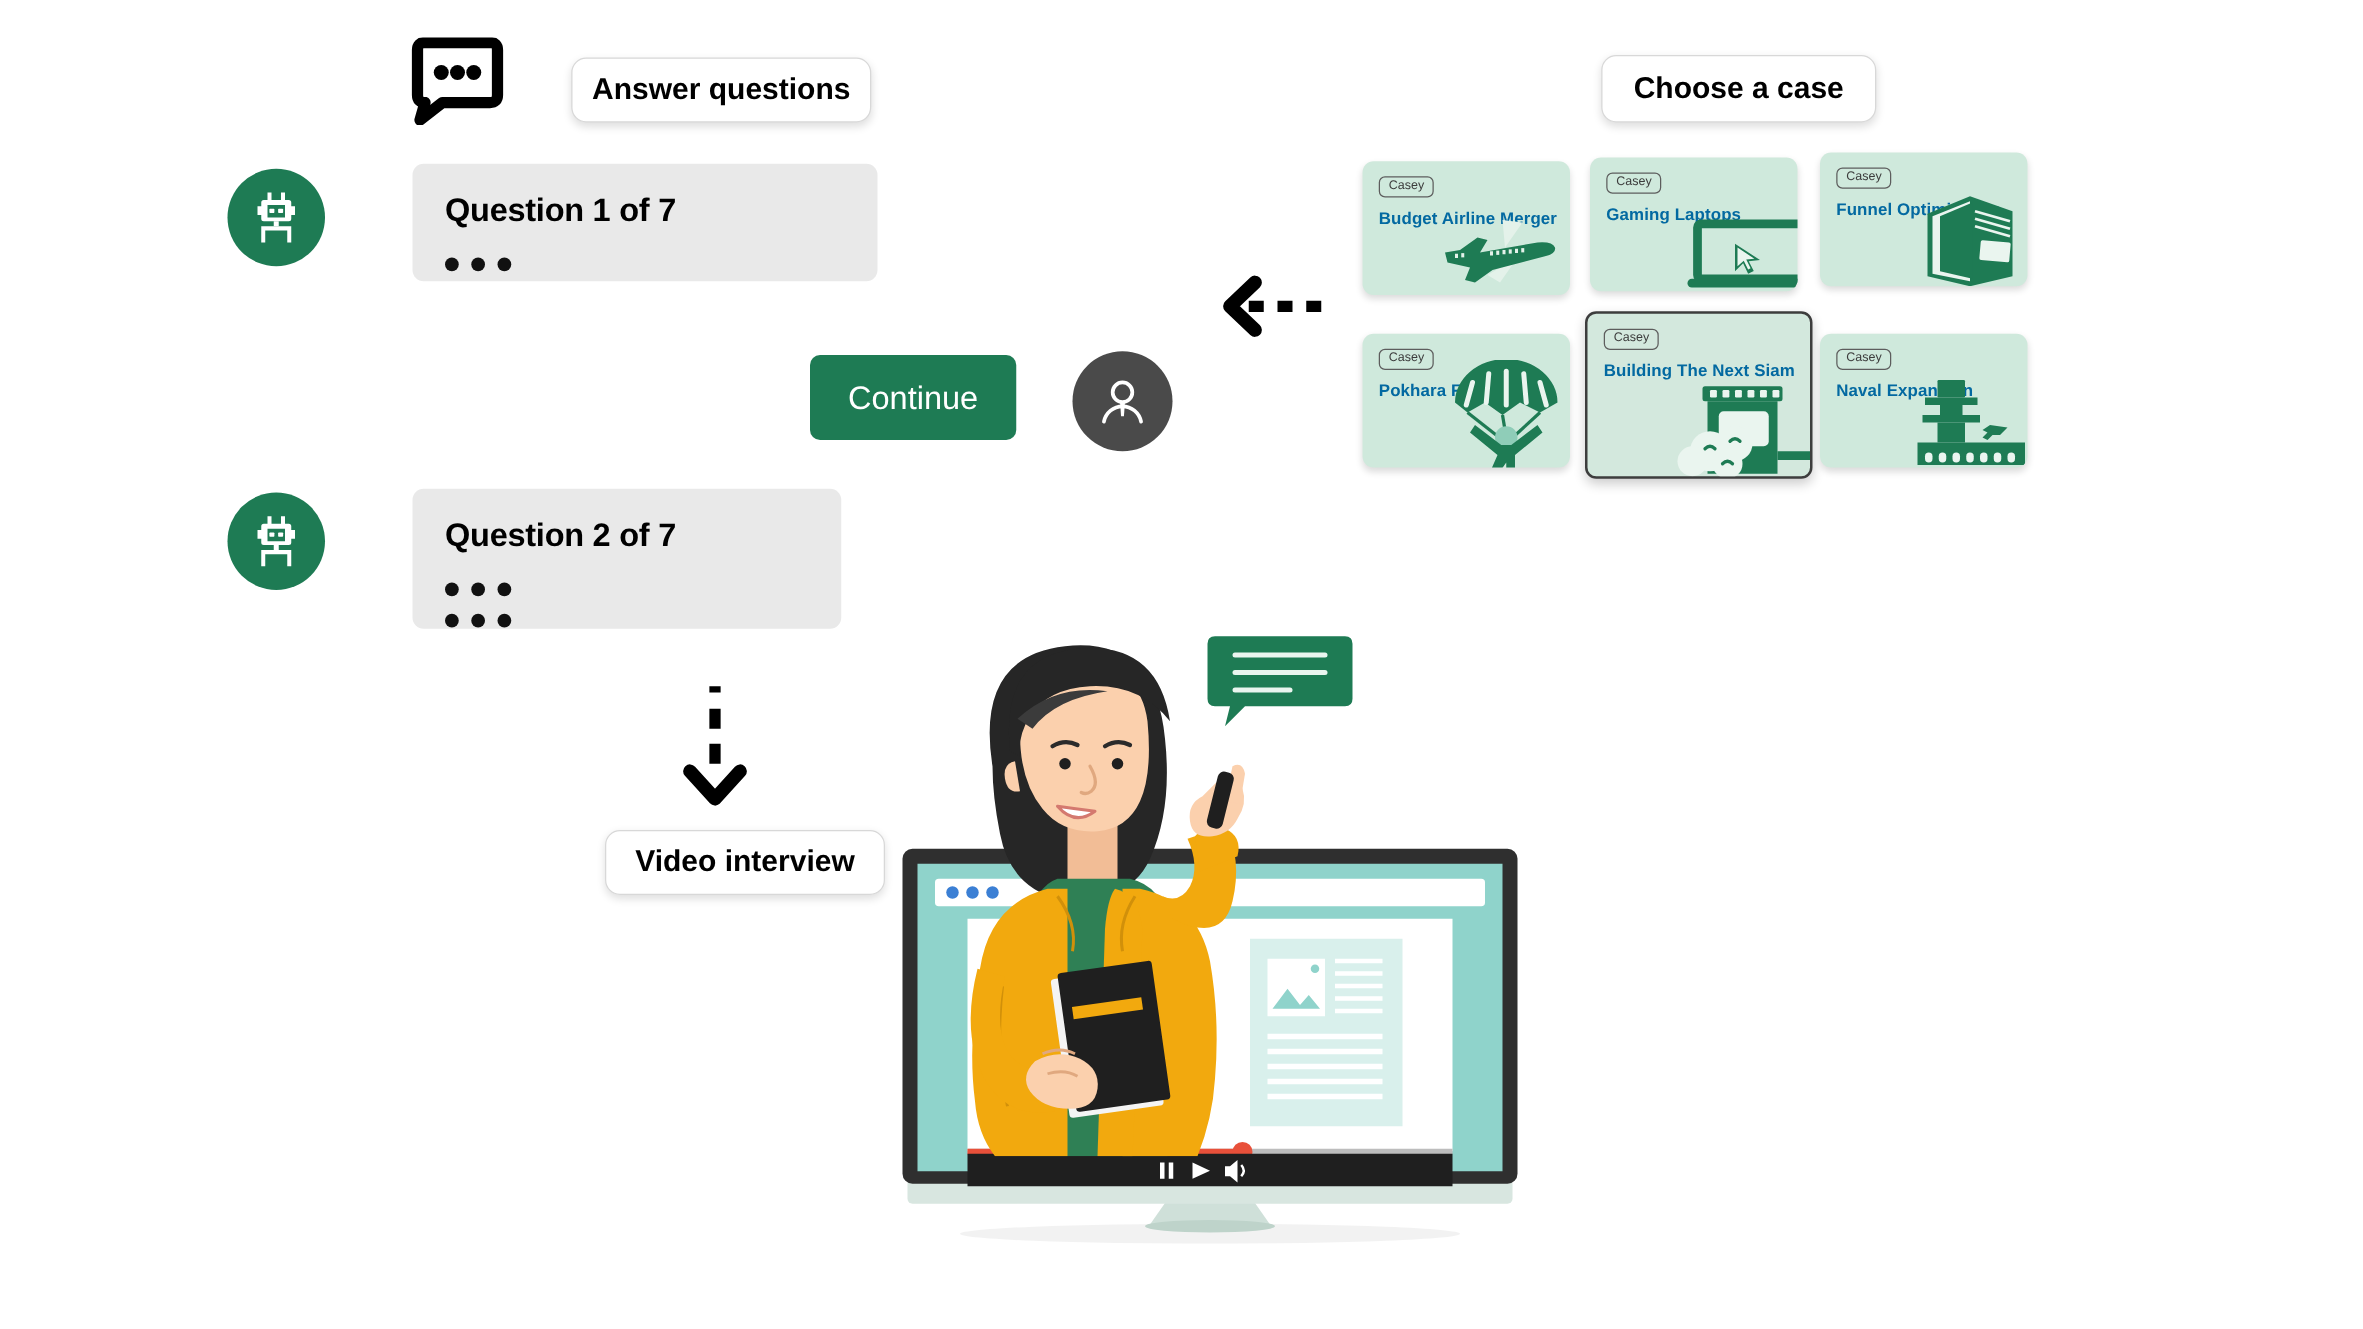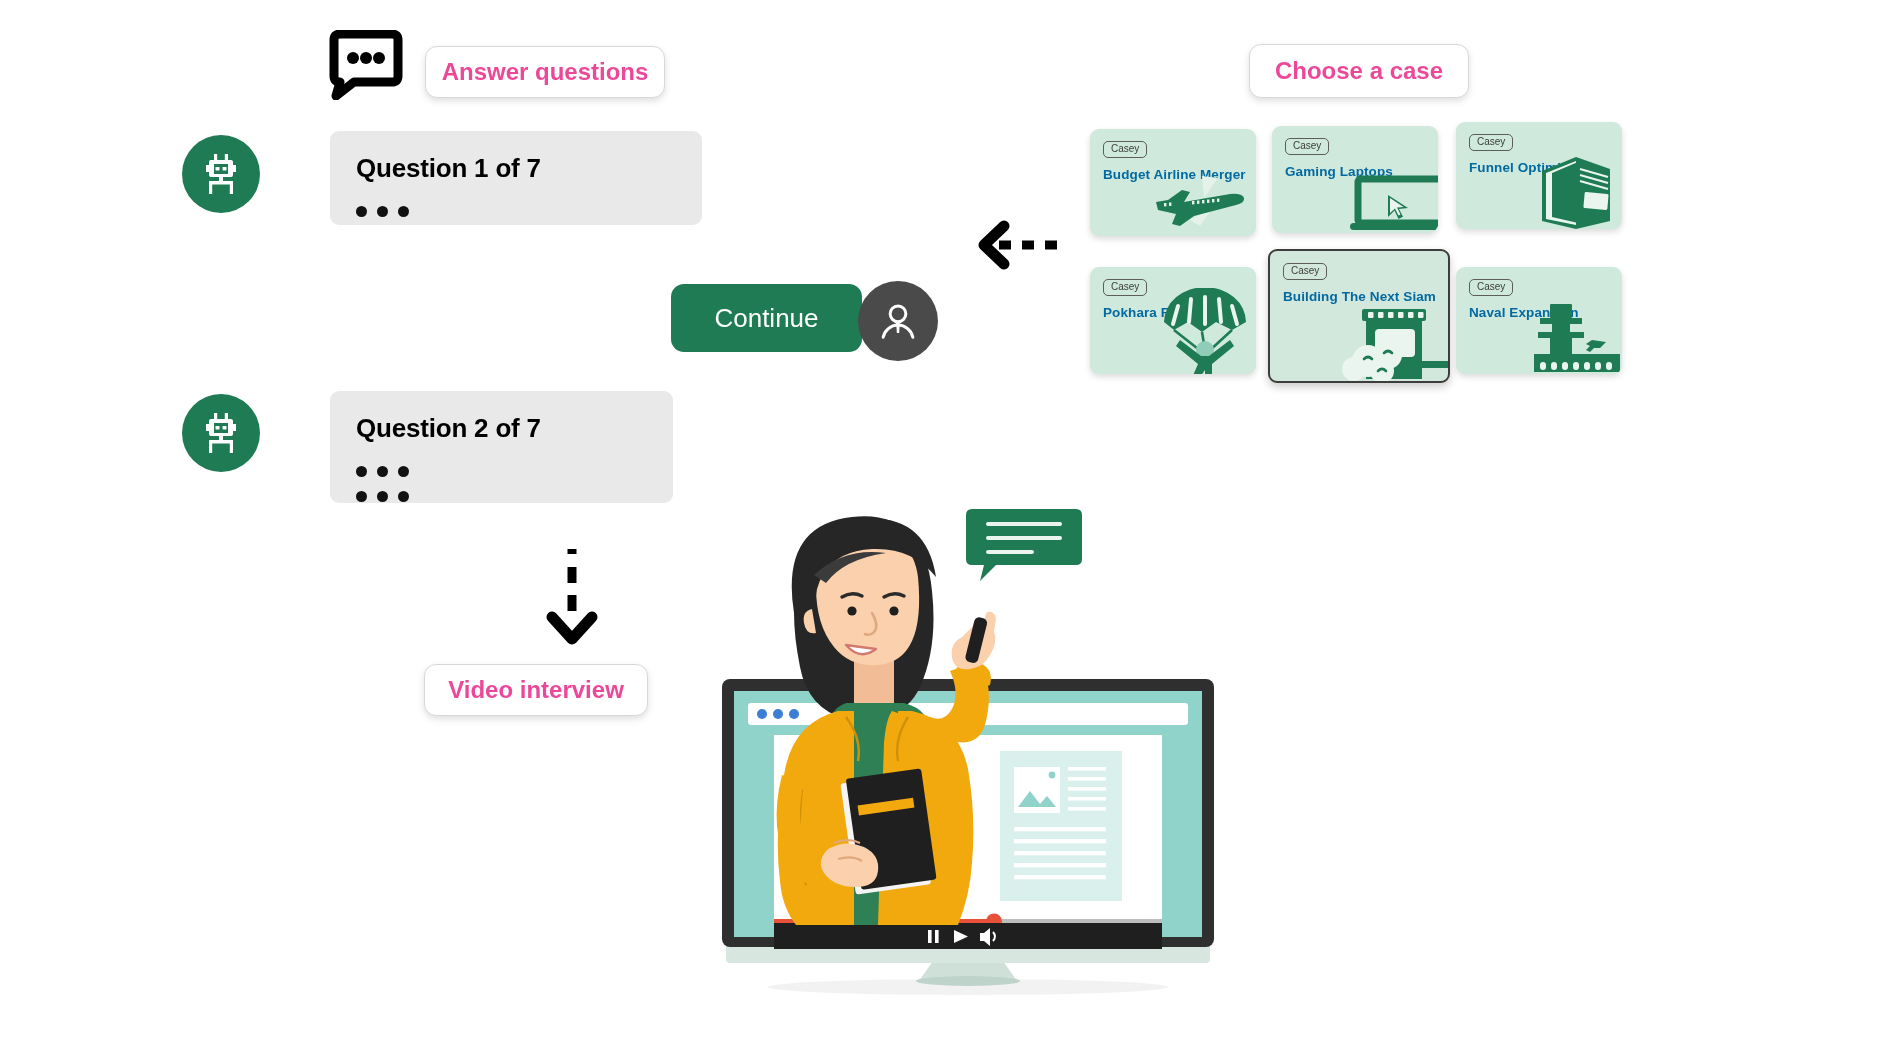--- a/index.html
+++ b/index.html
@@ -14,22 +14,23 @@
 
   
   .pill {
     position: absolute;
     background: #ffffff;
     border: 1px solid #d8d8d8;
     border-radius: 12px;
     box-shadow: 0 3px 7px rgba(0,0,0,0.13);
     display: flex; align-items: center; justify-content: center;
     font-weight: bold;
-    color: #ec4899;
+    color: #000000;
     white-space: nowrap;
+    margin-left: 32px;
   }
 
   
   .chat-icon { position: absolute; left: 326px; top: 30px; width: 80px; height: 70px; }
 
   
   .robot-avatar {
     position: absolute;
     width: 78px; height: 78px;
     border-radius: 50%;
@@ -147,21 +148,21 @@
 
   <div class="qcard" style="left:330px; top:131px; width:372px; height:94px;">
     <div class="qtitle">Question 1 of 7</div>
     <div class="dots-row">
       <span class="d"></span>
         <span class="d"></span>
         <span class="d"></span>
     </div>
   </div>
 
-  <button class="continue-btn" style="left:671px; top:284px; width:191px; height:68px;border-radius:13px;">
+  <button class="continue-btn" style="left:648px; top:284px; width:165px; height:68px;">
     <span>Continue</span>
   </button>
 
   <div class="user-avatar" style="left:858px; top:281px;">
     <svg viewBox="0 0 48 48" width="46" height="46">
       <circle cx="24" cy="16.5" r="8.2" fill="none" stroke="#ffffff" stroke-width="3.1"></circle>
       <path d="M8.5 41 A15.8 15.8 0 0 1 39.5 41" fill="none" stroke="#ffffff" stroke-width="3.1" stroke-linecap="round"></path>
       <path d="M22 25.5 h4 l-0.8 11 h-2.4 z" fill="#ffffff"></path>
     </svg>
   </div>
@@ -199,21 +200,21 @@
     <svg viewBox="0 0 64 110" width="64" height="110">
       <g stroke="#000" stroke-width="9" fill="none">
         <line x1="32" y1="4" x2="32" y2="9"></line>
         <line x1="32" y1="22" x2="32" y2="38"></line>
         <line x1="32" y1="50" x2="32" y2="66"></line>
       </g>
       <path d="M12 72 L32 94 L52 72" fill="none" stroke="#000" stroke-width="11" stroke-linecap="round" stroke-linejoin="round"></path>
     </svg>
   </div>
 
-  <div class="pill" style="left:424px; top:664px; width:224px; height:52px; font-size:24px;">
+  <div class="pill" style="left:452px; top:664px; width:224px; height:52px; font-size:24px;">
     <span>Video interview</span>
   </div>
 
   <div class="pill" style="left:1249px; top:44px; width:220px; height:54px; font-size:24px;">
     <span>Choose a case</span>
   </div>
 
   <div class="arrow-left">
     <svg viewBox="0 0 92 50" width="92" height="50">
       <path d="M28 6 L8 25 L28 44" fill="none" stroke="#000" stroke-width="11" stroke-linecap="round" stroke-linejoin="round"></path>

